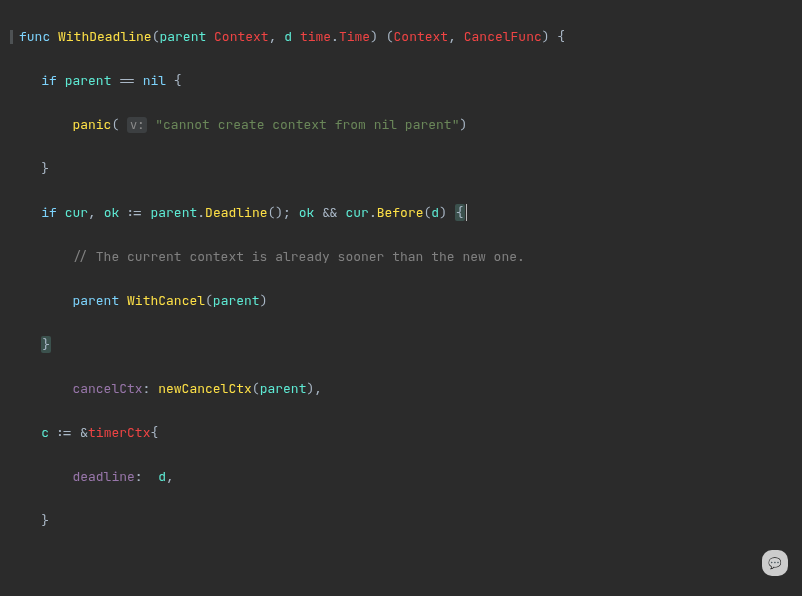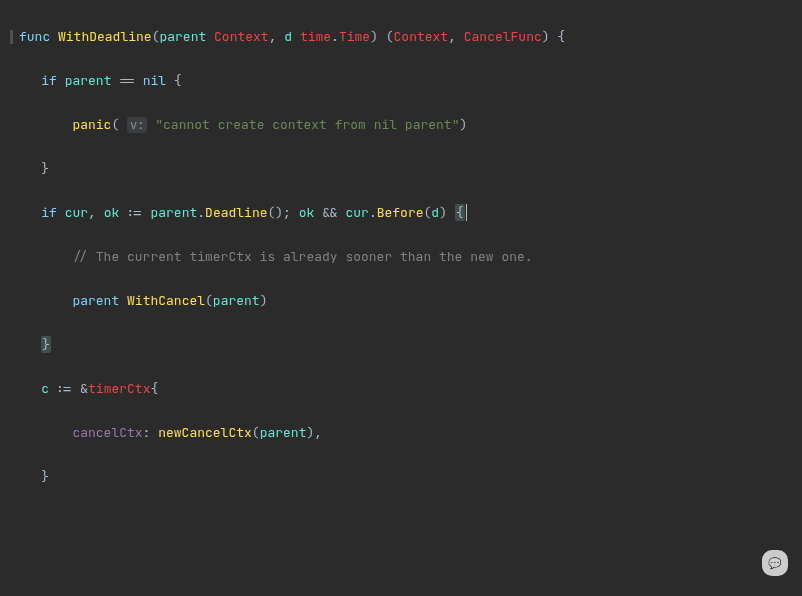--- a/index.html
+++ b/index.html
@@ -26,25 +26,26 @@
 </style>
 </head>
 <body>
 
 <div class="code">
 <span class="ln"><span class="gbar"></span><span class="kw">func</span> <span class="fn">WithDeadline</span><span class="pn">(</span><span class="id">parent</span> <span class="ty">Context</span><span class="pn">, </span><span class="id">d</span> <span class="ty">time</span><span class="pn">.</span><span class="ty">Time</span><span class="pn">) (</span><span class="ty">Context</span><span class="pn">, </span><span class="ty">CancelFunc</span><span class="pn">) {</span></span>
 <span class="ln">    <span class="kw">if</span><span> </span><span class="id">parent</span><span class="pn"> == </span><span class="kw">nil</span><span class="pn"> {</span></span>
 <span class="ln">        <span class="fn">panic</span><span class="pn">( </span><span class="hint">v:</span><span> </span><span class="str">"cannot create context from nil parent"</span><span class="pn">)</span></span>
 <span class="ln">    <span class="pn">}</span></span>
 <span class="ln">    <span class="kw">if</span><span> </span><span class="id">cur</span><span class="pn">, </span><span class="id">ok</span><span class="pn"> := </span><span class="id">parent</span><span class="pn">.</span><span class="fn">Deadline</span><span class="pn">(); </span><span class="id">ok</span><span class="pn"> &amp;&amp; </span><span class="id">cur</span><span class="pn">.</span><span class="fn">Before</span><span class="pn">(</span><span class="id">d</span><span class="pn">) </span><span class="hl">{</span><span class="cursor"></span></span>
-<span class="ln">        <span class="cmt">// The current timerCtx is already sooner than the new one.</span></span>
+<span class="ln">        <span class="cmt">// The current context is already sooner than the new one.</span></span>
 <span class="ln">        <span class="kw">parent</span><span> </span><span class="fn">WithCancel</span><span class="pn">(</span><span class="id">parent</span><span class="pn">)</span></span>
 <span class="ln">    <span class="hl">}</span></span>
+<span class="ln">        <span class="field">cancelCtx</span><span class="pn">: </span><span class="fn">newCancelCtx</span><span class="pn">(</span><span class="id">parent</span><span class="pn">),</span></span>
 <span class="ln">    <span class="id">c</span><span class="pn"> := &amp;</span><span class="ty">timerCtx</span><span class="pn">{</span></span>
-<span class="ln">        <span class="field">cancelCtx</span><span class="pn">: </span><span class="fn">newCancelCtx</span><span class="pn">(</span><span class="id">parent</span><span class="pn">),</span></span>
+<span class="ln">        <span class="field">deadline</span><span class="pn">:  </span><span class="id">d</span><span class="pn">,</span></span>
 <span class="ln">    <span class="pn">}</span></span>
 
 
 
 
 
 
 
 
 

